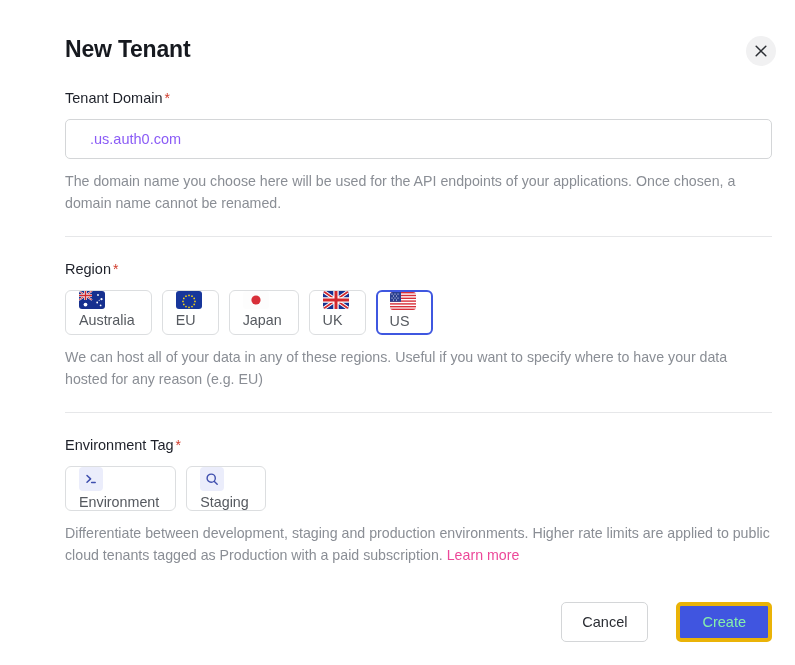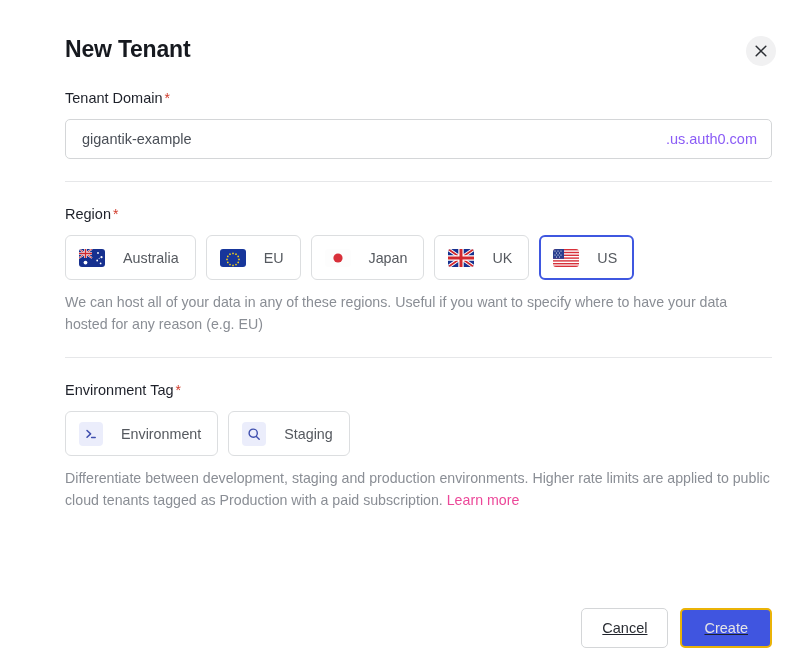--- a/index.html
+++ b/index.html
@@ -122,30 +122,30 @@
 
   
   .chip-row {
     display: flex;
     gap: 10px;
     align-items: stretch;
     flex-wrap: wrap;
   }
   .chip {
     display: flex;
-    align-items: center;
-    gap: 18px;
+    gap: 3px;
     height: 45px;
     box-sizing: border-box;
     padding: 0 16px 0 13px;
     border: 1px solid #dcdee0;
     border-radius: 6px;
     background: #fff;
     cursor: pointer;
     font-family: "Liberation Sans", sans-serif;
+    flex-direction: column;
   }
   .chip.selected {
     border: 2px solid #3f57e0;
     padding: 0 15px 0 12px;
   }
   .chip-label {
     font-size: 14.3px;
     color: #55595f;
     white-space: nowrap;
   }
@@ -169,45 +169,44 @@
     align-items: center;
     justify-content: center;
     flex: 0 0 auto;
   }
   .env-icon svg { display: block; }
 
   
   .dialog-footer {
     position: absolute;
     right: 38px;
-    bottom: 17px;
-    display: flex;
-    gap: 12px;
+    bottom: 23px;
+    display: flex;
+    gap: 28px;
     align-items: center;
-    text-decoration: underline;
   }
   .btn {
     height: 40px;
     border-radius: 5px;
     font-family: "Liberation Sans", sans-serif;
     font-size: 14.5px;
     cursor: pointer;
     padding: 0 20px;
     box-sizing: border-box;
     white-space: nowrap;
   }
   .btn-secondary {
     background: #fff;
     border: 1px solid #d4d6d8;
     color: #2a2d33;
   }
   .btn-primary {
     background: #4055e0;
-    border: 2px solid #eab308;
-    color: #e5e5e5;
+    border: 4px solid #eab308;
+    color: #86efac;
     padding: 0 22px;
   }
 </style>
 </head>
 <body>
 
 <div class="dialog">
 
   <div class="dialog-header">
     <h1 class="dialog-title">New Tenant</h1>
@@ -218,23 +217,23 @@
         </svg>
       </span>
     </button>
   </div>
 
   <div class="section">
     <div class="field-label">
       <span>Tenant Domain</span><span class="req">*</span>
     </div>
     <div class="domain-input-wrap">
-      <input class="domain-input" type="text" value="gigantik-example" style="">
       <span class="domain-suffix">.us.auth0.com</span>
     </div>
+    <div class="helper-text">The domain name you choose here will be used for the API endpoints of your applications. Once chosen, a domain name cannot be renamed.</div>
     <div class="section-divider"></div>
   </div>
 
   <div class="section">
     <div class="field-label">
       <span>Region</span><span class="req">*</span>
     </div>
 
     <div class="chip-row">
 

